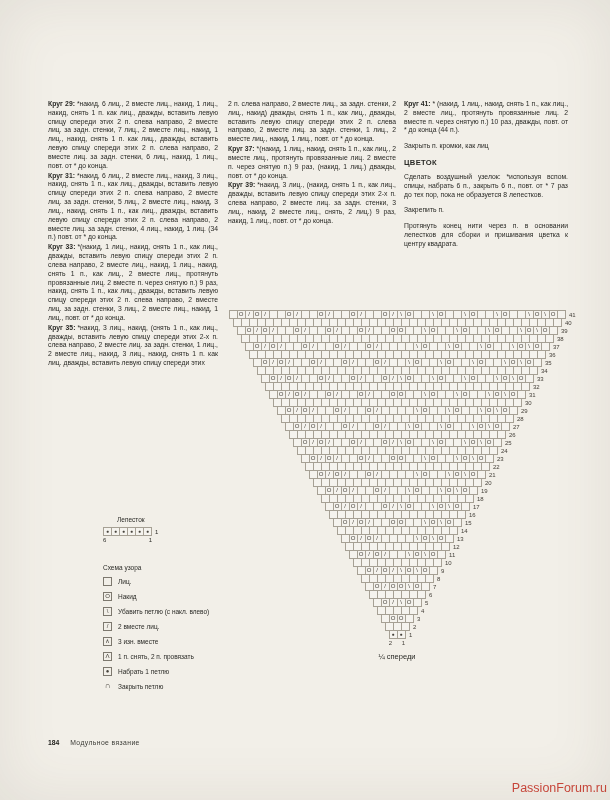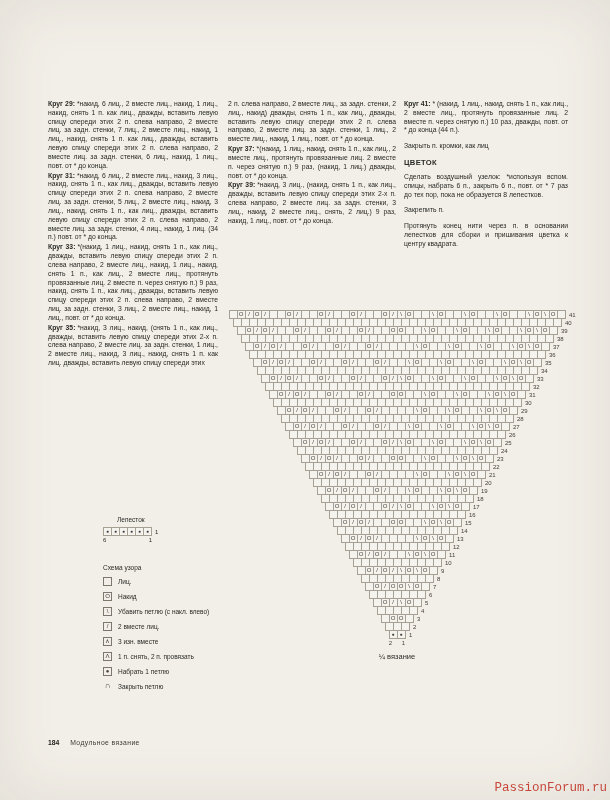--- a/index.html
+++ b/index.html
@@ -55,21 +55,21 @@
   }
   .lsym.nob{border:none;font-size:8px;line-height:8px;}
   .llabel{white-space:nowrap;}
 
   #footer{position:absolute;left:48px;top:739px;font-size:6.8px;color:#3b3b36;}
   #footer .pgnum{font-weight:bold;color:#23231f;}
   #footer .booktitle{margin-left:9px;letter-spacing:.4px;}
 
   #watermark{
     position:absolute;right:3px;bottom:5px;
-    font-family:Liberation Mono, monospace;
+    font-family:Liberation Sans, sans-serif;
     font-size:12.5px;color:#c8382c;opacity:.92;margin-top:41px;
   }
 </style>
 </head>
 <body>
 
 <div class="col" id="col1">
   <p><b>Круг 29:</b><span>*накид, 6 лиц., 2 вместе лиц., накид, 1 лиц., накид, снять 1 п. как лиц., дважды, вставить левую спицу спереди этих 2 п. слева направо, 2 вместе лиц. за задн. стенки, 7 лиц., 2 вместе лиц., накид, 1 лиц., накид, снять 1 п. как лиц., дважды, вставить левую спицу спереди этих 2 п. слева направо, 2 вместе лиц. за задн. стенки, 6 лиц., накид, 1 лиц., повт. от * до конца.</span></p>
   <p><b>Круг 31:</b><span>*накид, 6 лиц., 2 вместе лиц., накид, 3 лиц., накид, снять 1 п., как лиц., дважды, вставить левую спицу спереди этих 2 п. слева направо, 2 вместе лиц. за задн. стенки, 5 лиц., 2 вместе лиц., накид, 3 лиц., накид, снять 1 п., как лиц., дважды, вставить левую спицу спереди этих 2 п. слева направо, 2 вместе лиц. за задн. стенки, 4 лиц., накид, 1 лиц. (34 п.) повт. от * до конца.</span></p>
   <p><b>Круг 33:</b><span>*(накид, 1 лиц., накид, снять 1 п., как лиц., дважды, вставить левую спицу спереди этих 2 п. слева направо, 2 вместе лиц., накид, 1 лиц., накид, снять 1 п., как лиц., 2 вместе лиц., протянуть провязанные лиц. 2 вместе п. через снятую п.) 9 раз, накид, снять 1 п., как лиц., дважды, вставить левую спицу спереди этих 2 п. слева направо, 2 вместе лиц. за задн. стенки, 3 лиц., 2 вместе лиц., накид, 1 лиц., повт. от * до конца.</span></p>
@@ -1113,21 +1113,21 @@
         <span class="cc"></span>
         <span class="rnum" style="left: calc(50% + 16px);">2</span>
       </div>
       <div class="crow">
         <span class="cc dot">●</span>
         <span class="cc dot">●</span>
         <span class="rnum" style="left: calc(50% + 12px);">1</span>
       </div>
     </div>
   <div class="bot-labels">2 1</div>
-  <div class="chart-caption">¼ вязание</div>
+  <div class="chart-caption">¼ спереди</div>
 </div>
 
 <div id="petal">
   <div class="petal-title">Лепесток</div>
   <div class="petal-row">
     <div class="petal-cells">
         <span class="cc dot">●</span>
         <span class="cc dot">●</span>
         <span class="cc dot">●</span>
         <span class="cc dot">●</span>

